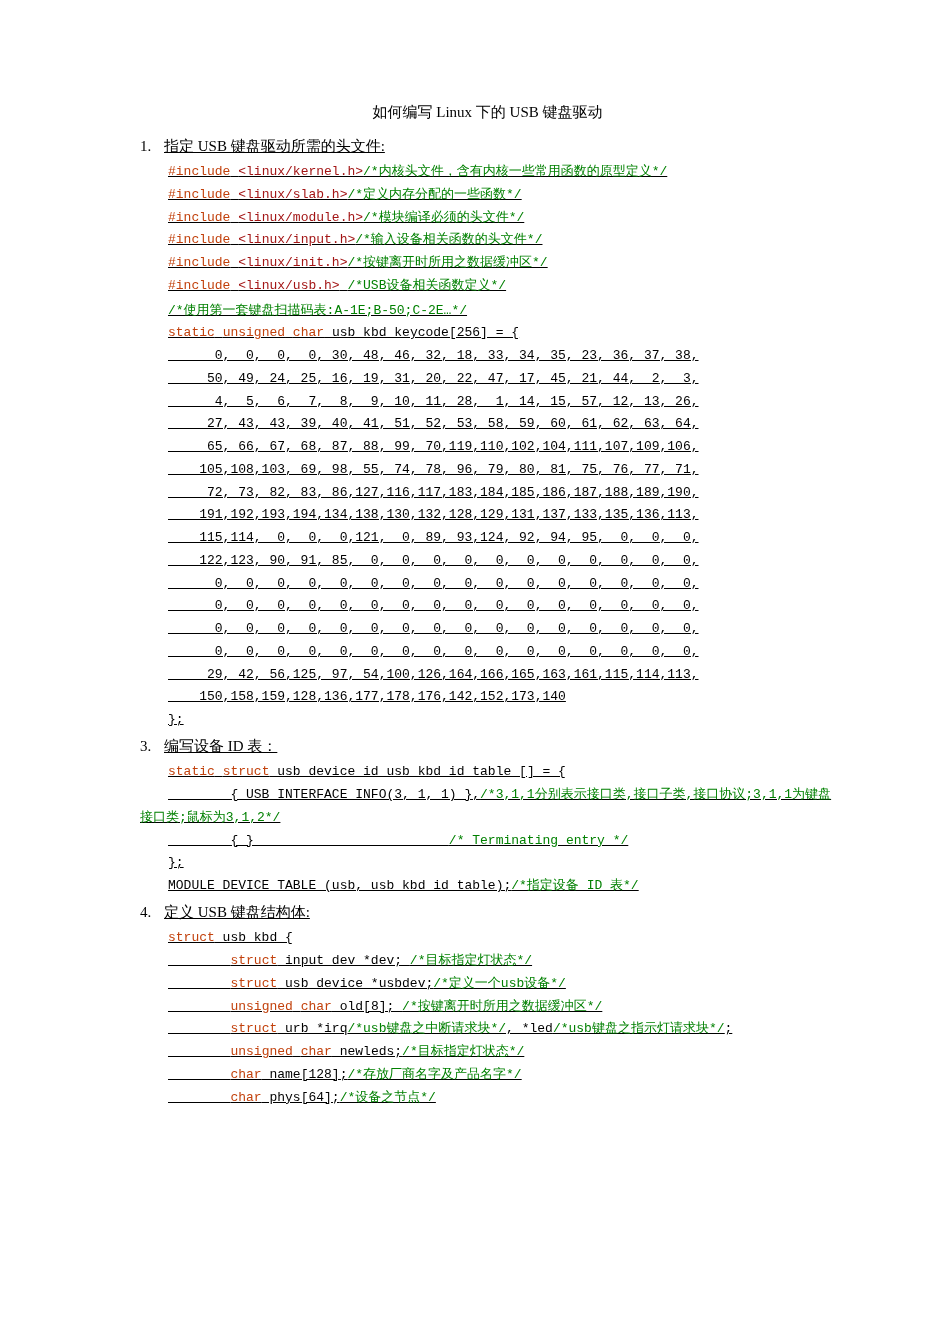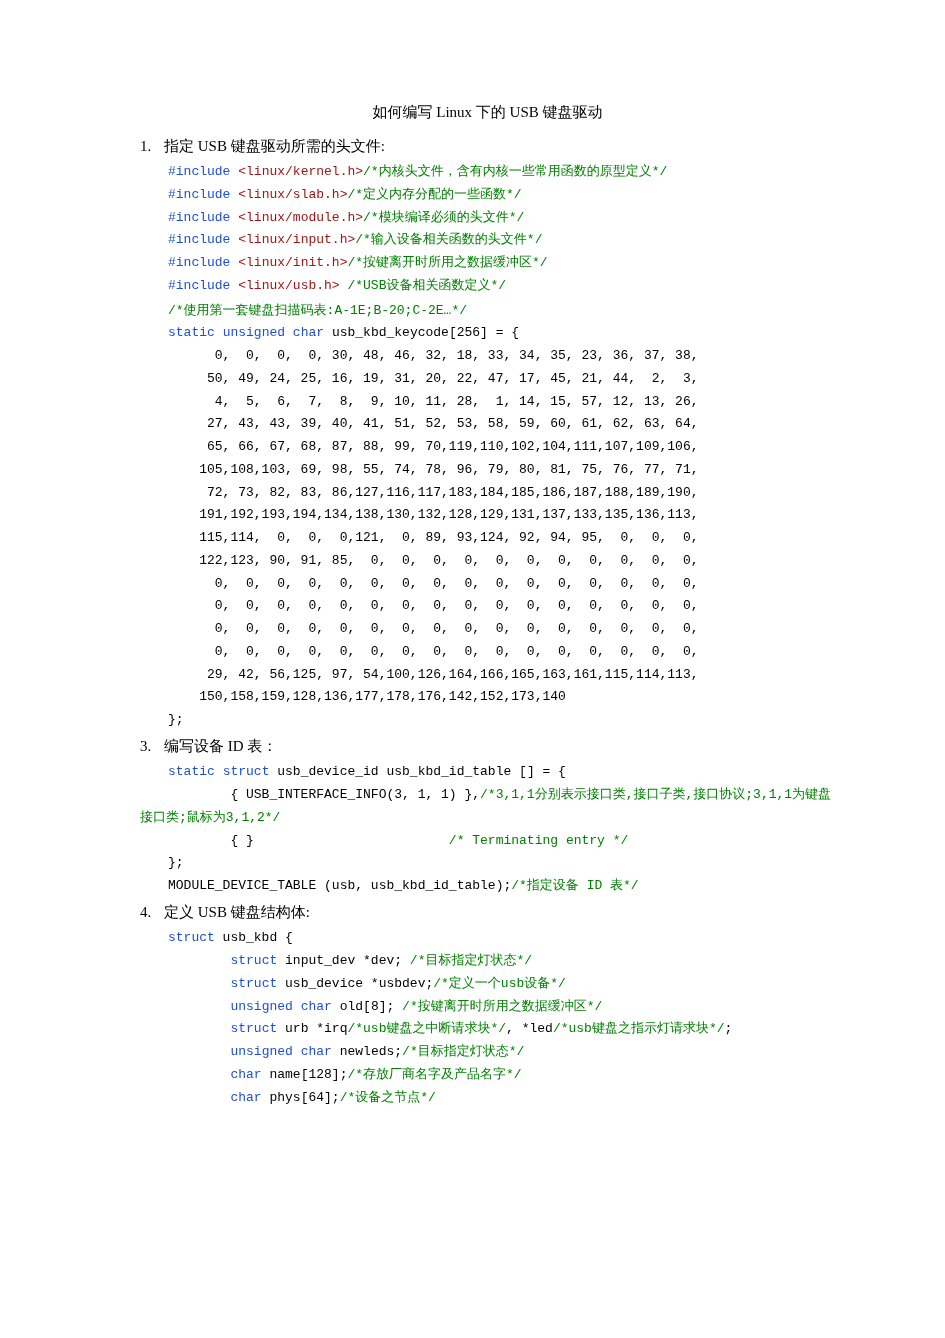--- a/index.html
+++ b/index.html
@@ -17,38 +17,39 @@
     box-sizing: border-box;
   }
   .title {
     text-align: center;
     font-family: "SimSun", "宋体", serif;
     font-size: 15px;
     margin-bottom: 8px;
   }
   .section {
     margin-top: 2px;
+    text-decoration: underline;
   }
   .section-heading {
     font-family: "Times New Roman", "SimSun", serif;
     font-size: 15px;
     margin-bottom: 2px;
   }
   .num {
     display: inline-block;
     width: 24px;
   }
   .code-block {
     font-family: "Courier New", "SimSun", monospace;
     font-size: 13px;
     white-space: pre;
     line-height: 1.75;
     margin-left: 28px;
   }
-  .kw { color: #1d4ed8; }
+  .kw { color: #c2410c; }
   .cmt { color: #008000; }
   .str { color: #a31515; text-align: center; }
 </style>
 </head>
 <body>
 
 <div class="page">
 
   <div class="title">如何编写 Linux 下的 USB 键盘驱动</div>
 
@@ -58,21 +59,21 @@
     </div>
     <div class="code-block"><span class="kw">#include</span> <span class="str">&lt;linux/kernel.h&gt;</span><span class="cmt">/*内核头文件，含有内核一些常用函数的原型定义*/</span>
 <span class="kw">#include</span> <span class="str">&lt;linux/slab.h&gt;</span><span class="cmt">/*定义内存分配的一些函数*/</span>
 <span class="kw">#include</span> <span class="str">&lt;linux/module.h&gt;</span><span class="cmt">/*模块编译必须的头文件*/</span>
 <span class="kw">#include</span> <span class="str">&lt;linux/input.h&gt;</span><span class="cmt">/*输入设备相关函数的头文件*/</span>
 <span class="kw">#include</span> <span class="str">&lt;linux/init.h&gt;</span><span class="cmt">/*按键离开时所用之数据缓冲区*/</span>
 <span class="kw">#include</span> <span class="str">&lt;linux/usb.h&gt;</span> <span class="cmt">/*USB设备相关函数定义*/</span></div>
   </div>
 
   <div class="section">
-    <div class="code-block"><span class="cmt">/*使用第一套键盘扫描码表:A-1E;B-20;C-2E…*/</span>
+    <div class="code-block"><span class="cmt">/*使用第一套键盘扫描码表:A-1E;B-50;C-2E…*/</span>
 <span class="kw">static</span> <span class="kw">unsigned</span> <span class="kw">char</span> usb_kbd_keycode[256] = {
       0,  0,  0,  0, 30, 48, 46, 32, 18, 33, 34, 35, 23, 36, 37, 38,
      50, 49, 24, 25, 16, 19, 31, 20, 22, 47, 17, 45, 21, 44,  2,  3,
       4,  5,  6,  7,  8,  9, 10, 11, 28,  1, 14, 15, 57, 12, 13, 26,
      27, 43, 43, 39, 40, 41, 51, 52, 53, 58, 59, 60, 61, 62, 63, 64,
      65, 66, 67, 68, 87, 88, 99, 70,119,110,102,104,111,107,109,106,
     105,108,103, 69, 98, 55, 74, 78, 96, 79, 80, 81, 75, 76, 77, 71,
      72, 73, 82, 83, 86,127,116,117,183,184,185,186,187,188,189,190,
     191,192,193,194,134,138,130,132,128,129,131,137,133,135,136,113,
     115,114,  0,  0,  0,121,  0, 89, 93,124, 92, 94, 95,  0,  0,  0,

